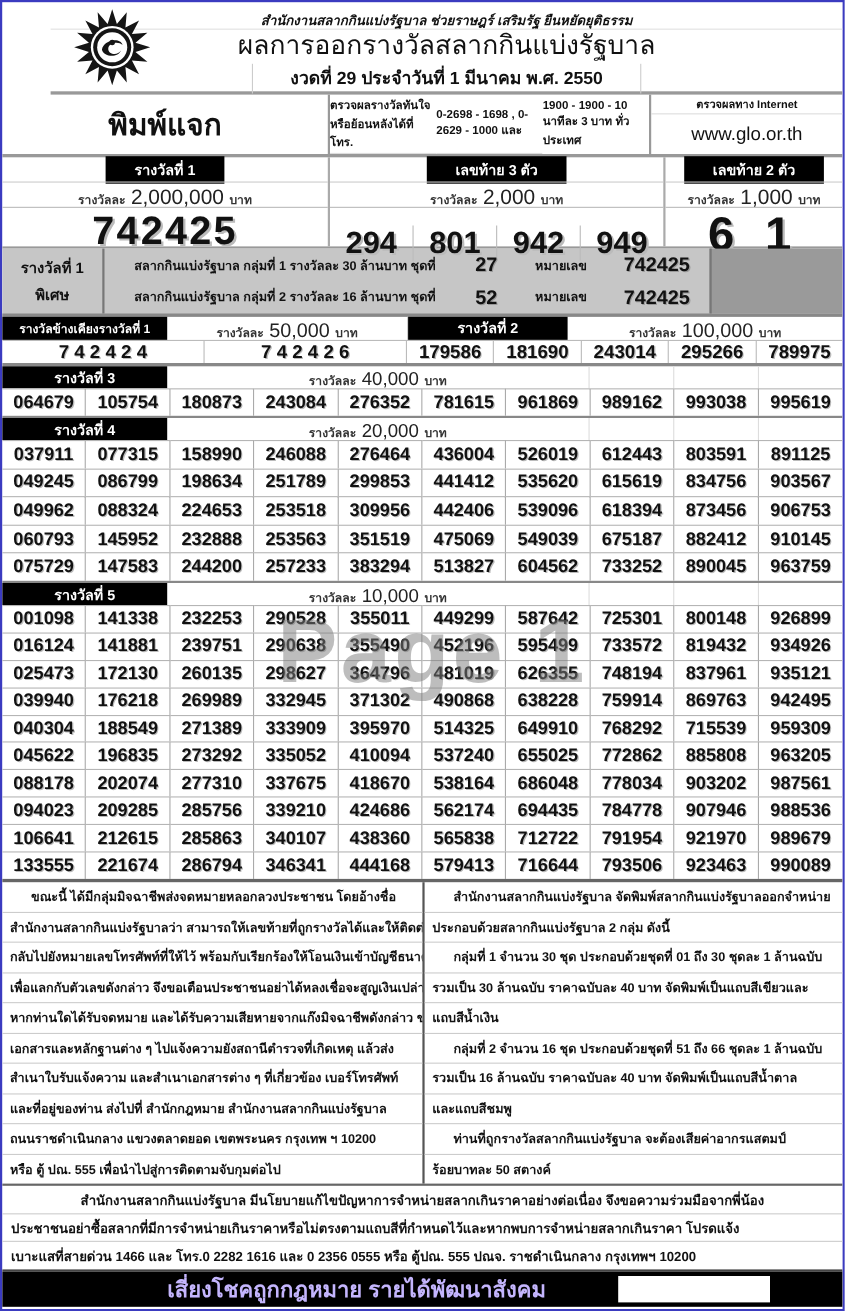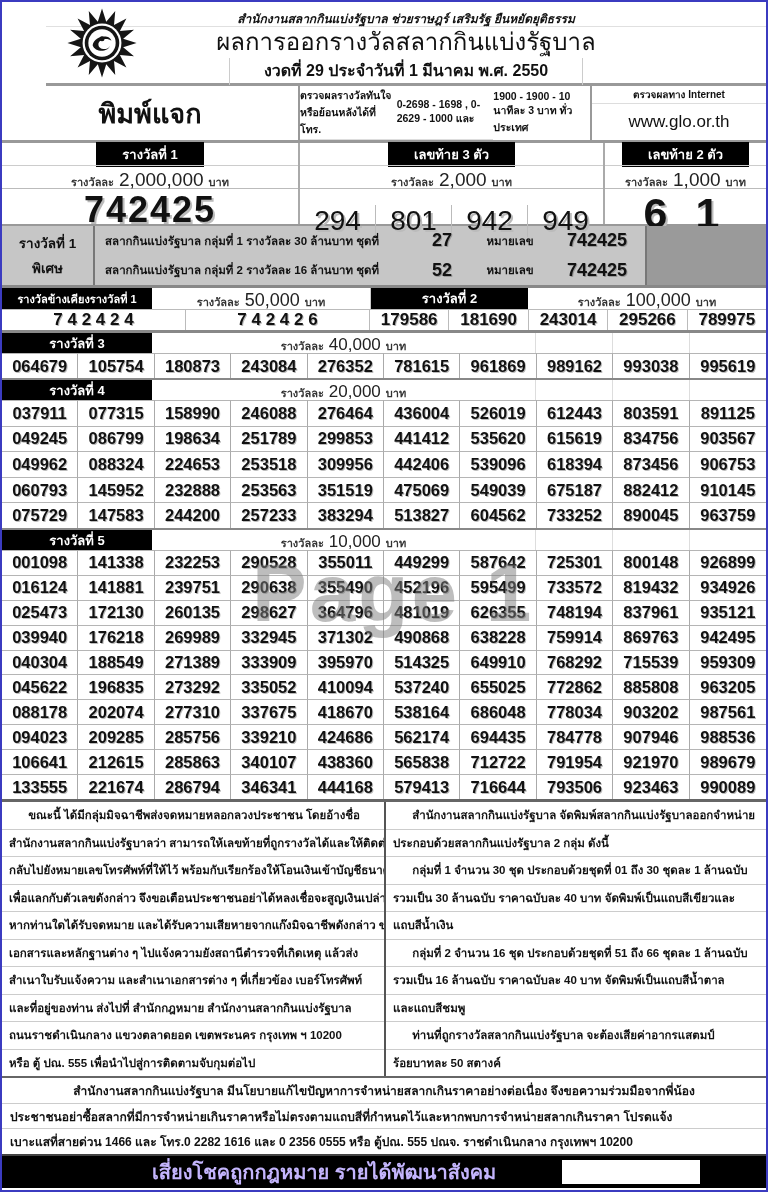--- a/index.html
+++ b/index.html
@@ -32,40 +32,40 @@
   .pt-l3 { width:305px; border-right:2px solid #aaa; }
   .pt-l2 { flex:1; }
   .lbl-row { height:22px; display:flex; align-items:center; justify-content:center; }
   .pill { background:#000; color:#fff; font-size:13px; font-weight:bold; padding:2px 26px; white-space:nowrap; }
   .amt-row { height:24px; display:flex; align-items:baseline; justify-content:center; border-top:1px solid #ccc; border-bottom:1px solid #bbb; padding-top:3px; }
   .amt-pre,.amt-suf { font-size:11px; color:#333; font-weight:bold; margin:0 5px; }
   .amt-val { font-size:19px; color:#222; }
   .numline { flex:1; display:flex; align-items:center; justify-content:center; font-weight:bold; }
   .big1 { font-size:36px; letter-spacing:2px; text-shadow:2px 2px 0 #bbb; }
   .l3-nums { flex:1; display:flex; }
-  .l3-n { flex:1; display:flex; align-items:center; justify-content:center; font-size:28px; font-weight:normal; border-left:1px solid #bbb; text-shadow:2px 2px 0 #bbb;margin-top:16px; }
+  .l3-n { flex:1; display:flex; align-items:center; justify-content:center; font-size:28px; font-weight:bold; border-left:1px solid #bbb; text-shadow:2px 2px 0 #bbb;margin-top:16px; }
   .l3-n:first-child { border-left:none; }
   .big2 { font-size:43px; letter-spacing:8px; text-shadow:2px 2px 0 #bbb; }
   
   .special { height:62px; border-bottom:3px solid #888; background:#c6c6c6; display:flex; font-weight:bold; }
   .sp-side { width:100px; border-right:2px solid #777; display:flex; flex-direction:column; justify-content:space-around; align-items:center; font-size:13.5px; padding:4px 0; }
   .sp-main { flex:1; display:flex; flex-direction:column; }
   .sp-row { flex:1; display:flex; align-items:center; }
-  .sp-desc { width:318px; font-size:11.5px; padding-left:10px; white-space:nowrap; }
+  .sp-desc { width:318px; font-size:11.5px; padding-left:10px; white-space:nowrap;text-align:center; }
   .sp-set { width:58px; font-size:18px; text-align:center; text-shadow:1px 1px 0 #999; }
   .sp-numlabel { width:78px; font-size:11.5px; text-align:center; }
   .sp-number { width:96px; font-size:18px; text-align:center; text-shadow:1px 1px 0 #999; }
   .sp-dark { width:130px; background:#9a9a9a; border-left:2px solid #777; }
   
   .adj { height:45px; border-bottom:3px solid #888; display:flex; flex-direction:column; }
   .adj-head { height:21px; display:flex; }
   .black-cell { background:#000; color:#fff; font-weight:bold; display:flex; align-items:center; justify-content:center; white-space:nowrap; }
   .w-adj-label { width:150px; font-size:11px; }
   .w-adj-amt { width:219px; }
-  .w-p2-label { width:157px; font-size:13px;text-align:center; }
+  .w-p2-label { width:145px; font-size:13px;text-align:center; }
   .amt-cell { display:flex; align-items:baseline; justify-content:center; padding-top:2px; border-right:1px solid #ccc; }
   .amt-cell .amt-val { font-size:18px; }
   .flex1 { flex:1; border-right:none; }
   .adj-nums { flex:1; display:flex; font-weight:bold; border-top:1px solid #bbb; }
   .adj-n { width:184px; display:flex; align-items:center; justify-content:center; font-size:17px; border-right:1px solid #bbb; text-shadow:1px 1px 0 #bbb; }
   .p2-n { flex:1; display:flex; align-items:center; justify-content:center; font-size:17px; border-right:1px solid #bbb; text-shadow:1px 1px 0 #bbb; }
   .p2-n:last-child { border-right:none; }
   
   .psec { display:flex; flex-direction:column; position:relative; }
   .psec-3 { height:47px; border-bottom:2px solid #888; }

